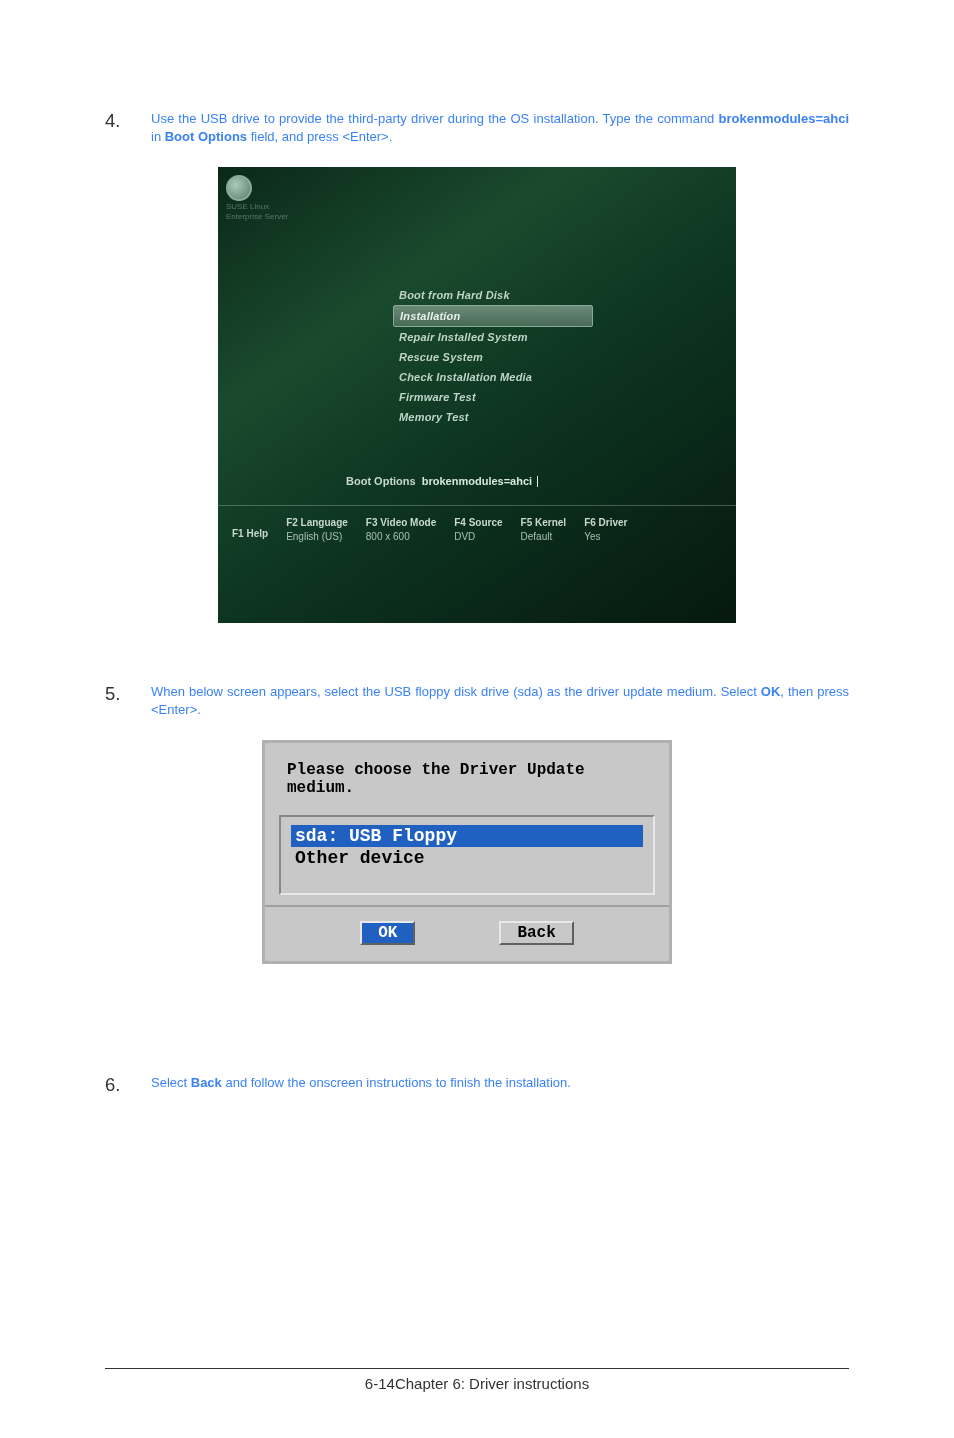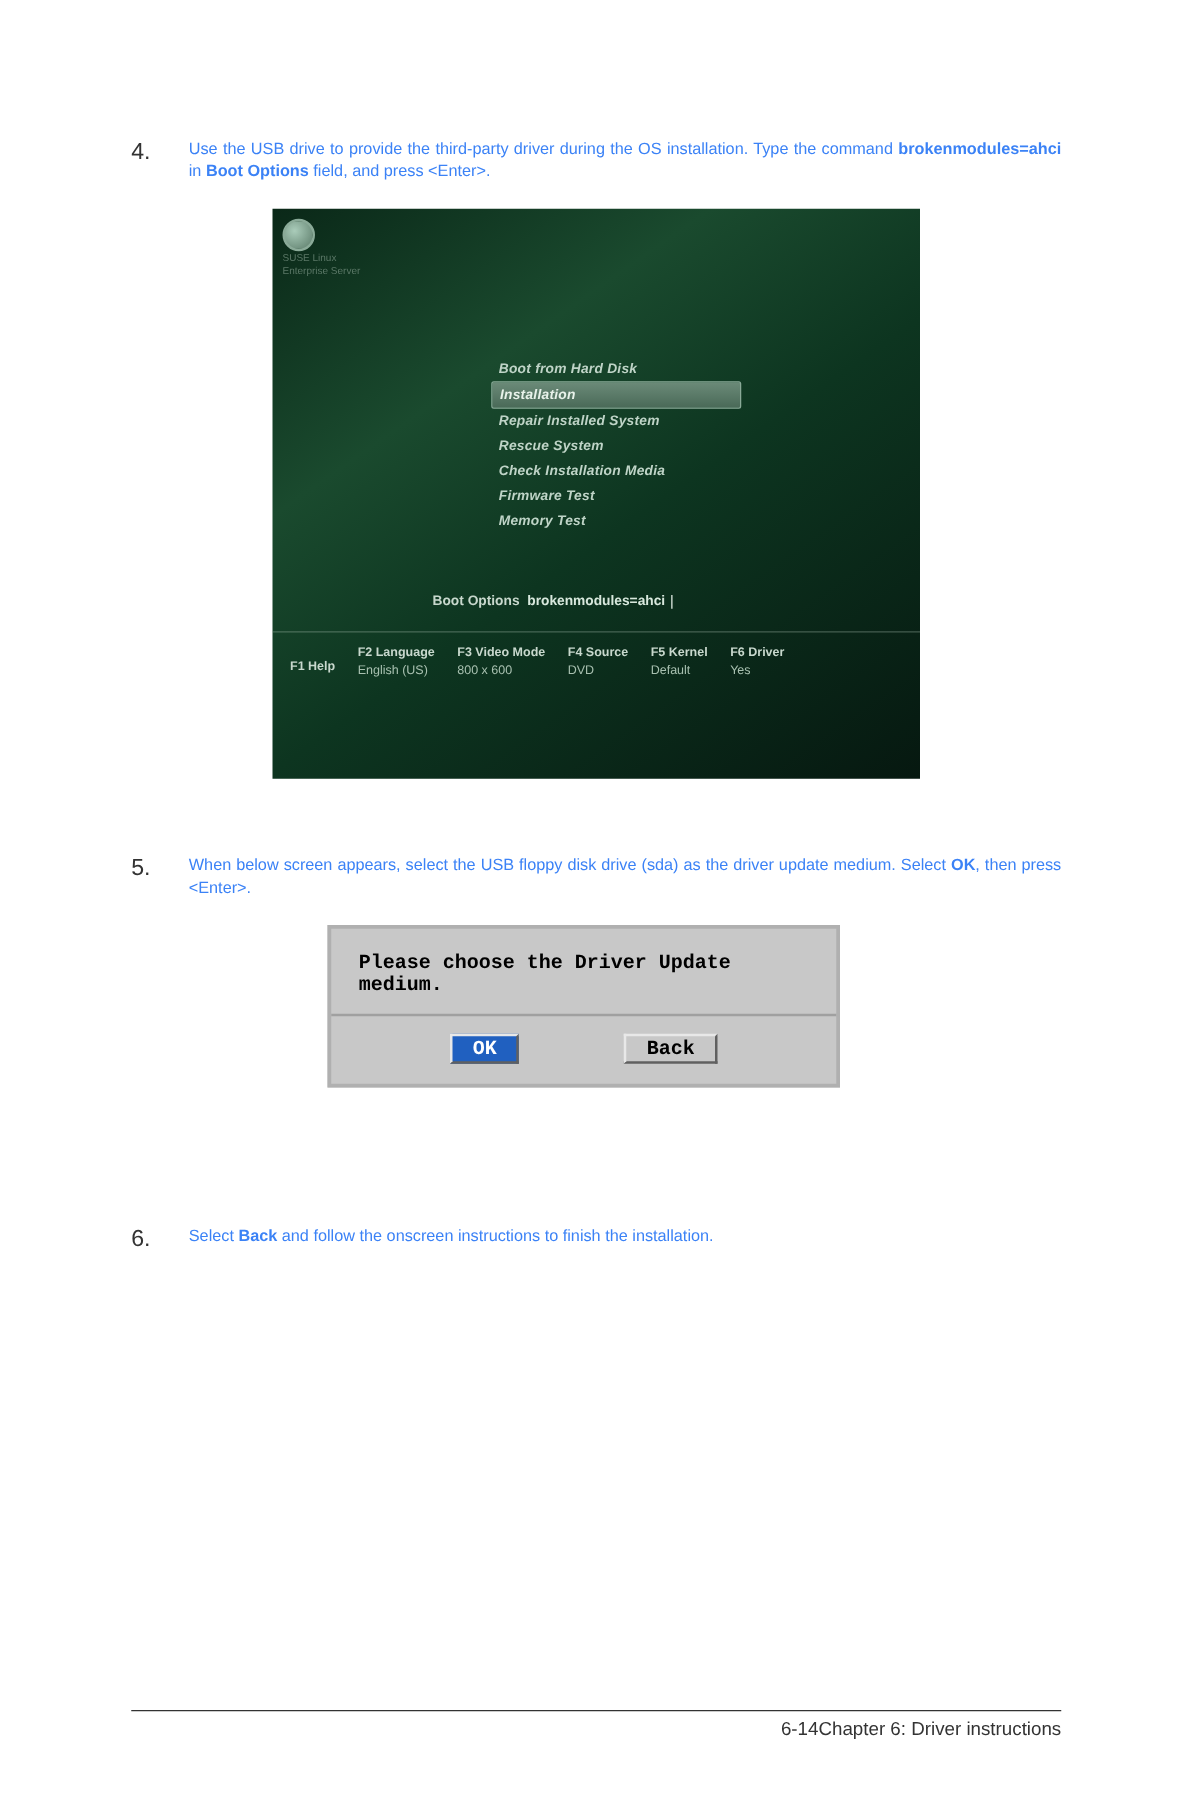--- a/index.html
+++ b/index.html
@@ -198,21 +198,21 @@
       bottom: 46px;
       left: 105px;
       right: 105px;
       font-size: 15px;
       color: #333;
     }
     .footer-line {
       border-top: 1px solid #333;
       padding-top: 6px;
       display: flex;
-      justify-content: flex-end;
+      justify-content: center;
     }
     .spacer-lg { height: 70px; }
   </style>
 </head>
 <body>
 
 <div class="step">
   <div class="step-num">4.</div>
   <div class="step-text">
     <span>Use the USB drive to provide the third-party driver during the OS installation. Type the command </span><b>brokenmodules=ahci</b><span> in </span><b>Boot Options</b><span> field, and press &lt;Enter&gt;.</span>
@@ -268,20 +268,24 @@
 
 <div class="step">
   <div class="step-num">5.</div>
   <div class="step-text">
     <span>When below screen appears, select the USB floppy disk drive (sda) as the driver update medium. Select </span><b>OK</b><span>, then press &lt;Enter&gt;.</span>
   </div>
 </div>
 
 <div class="driver-dialog">
   <div class="driver-dialog-title">Please choose the Driver Update medium.</div>
+  <div class="driver-dialog-list">
+    <div class="driver-list-item selected">sda: USB Floppy</div>
+    <div class="driver-list-item">Other device</div>
+  </div>
   <div class="driver-dialog-buttons">
     <div class="driver-btn default">OK</div>
     <div class="driver-btn">Back</div>
   </div>
 </div>
 
 <div class="spacer-lg"></div>
 
 <div class="step">
   <div class="step-num">6.</div>

